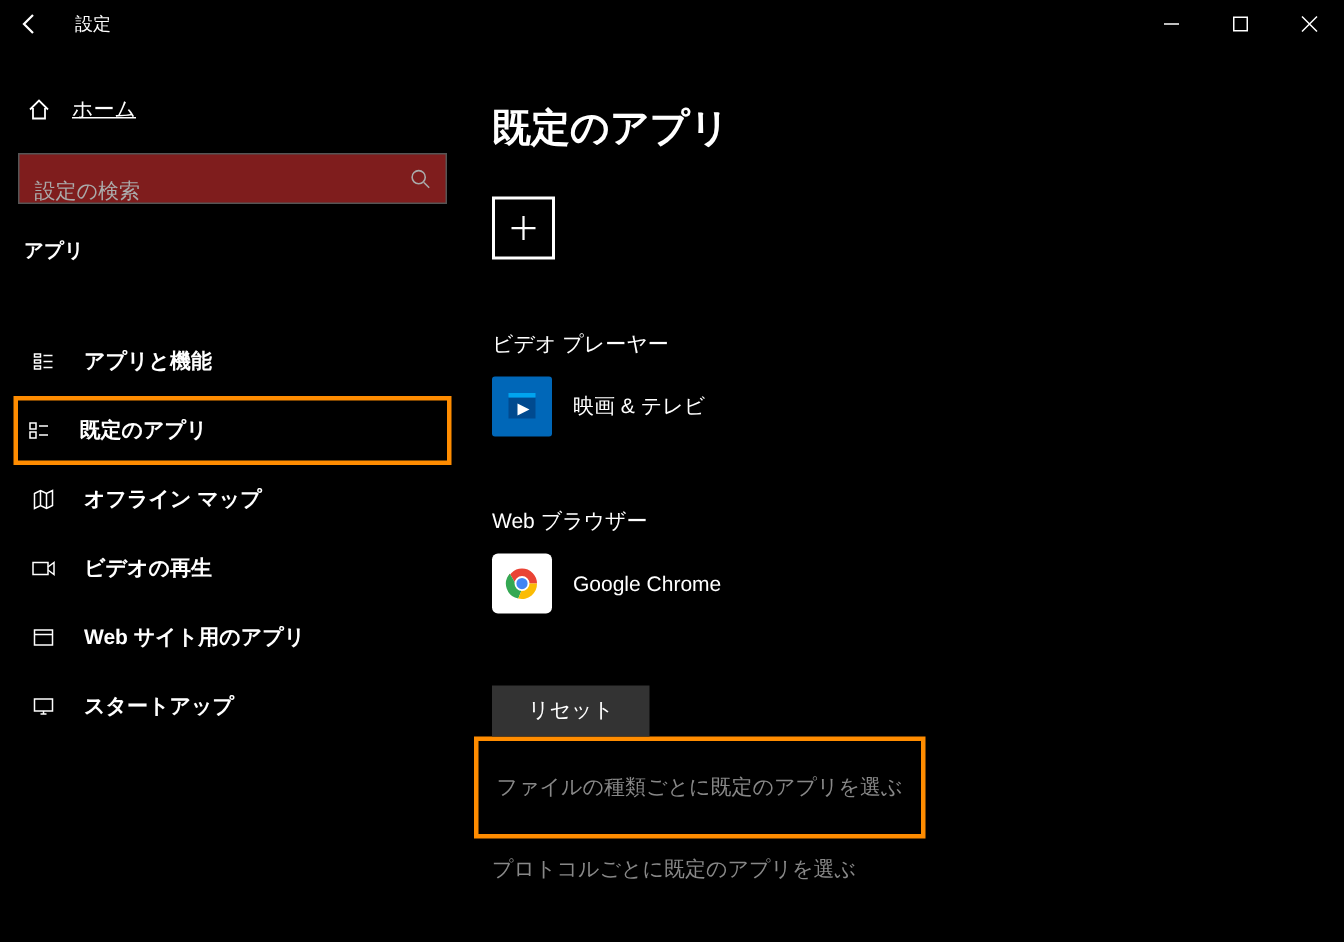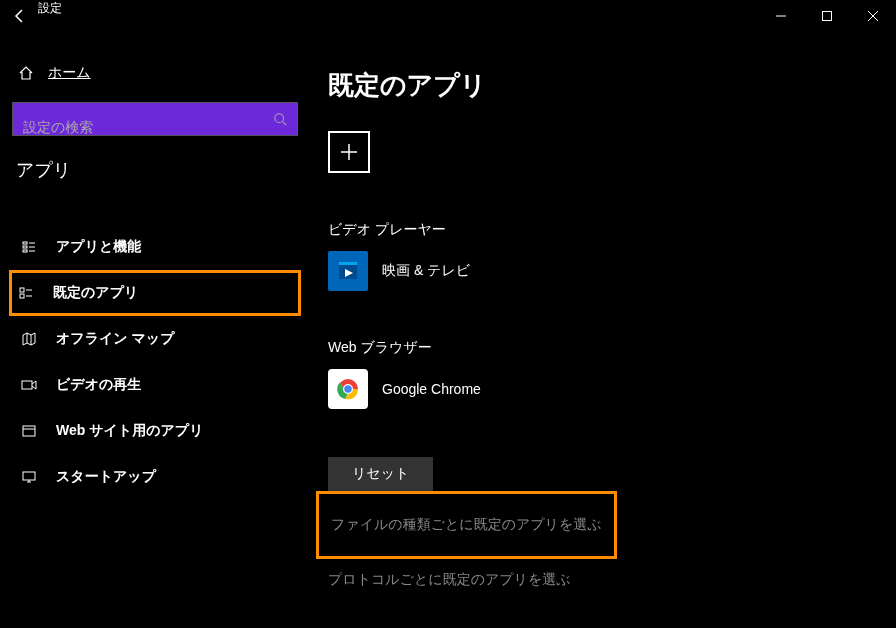--- a/index.html
+++ b/index.html
@@ -14,21 +14,21 @@
     display: flex;
     flex-direction: column;
   }
   .titlebar {
     height: 32px;
     display: flex;
     align-items: center;
     justify-content: space-between;
     padding: 0 0 0 4px;
   }
-  .titlebar-left { display: flex; }
+  .titlebar-left { display: flex; align-items: center; gap: 12px; }
   .back-btn {
     width: 32px; height: 32px;
     display: flex; align-items: center; justify-content: center;
     color: #fff;
   }
   .title-text { font-size: 12px; color: #fff; margin-left: 2px; }
   .win-controls { display: flex; }
   .win-btn { width: 46px; height: 32px; display: flex; align-items: center; justify-content: center; color: #fff; }
   .body-wrap { flex: 1; display: flex; }
   .sidebar {
@@ -45,30 +45,30 @@
     text-decoration: underline;
   }
   .search-box {
     margin-top: 12px;
     position: relative;
     border: 1px solid #555;
     height: 34px;
     display: flex; align-items: center;
     padding: 18px 34px 0 10px;
     color: #aaa;
-    background: #6d28d9;
+    background: #7f1d1d;
   }
   .search-box .search-icon {
     position: absolute; right: 10px; top: 50%; transform: translateY(-50%);
   }
   .section-label {
     margin-top: 22px;
     margin-bottom: 10px;
-    font-size: 18px;
-    font-weight: 400;
+    font-size: 13px;
+    font-weight: 700;
     padding-left: 4px;
   }
   .nav-list { margin-top: 32px; display: flex; flex-direction: column; font-weight: bold; }
   .nav-row {
     display: flex; align-items: center; gap: 18px;
     height: 46px;
     padding: 0 8px;
     font-size: 14px;
     color: #fff;
     position: relative;

